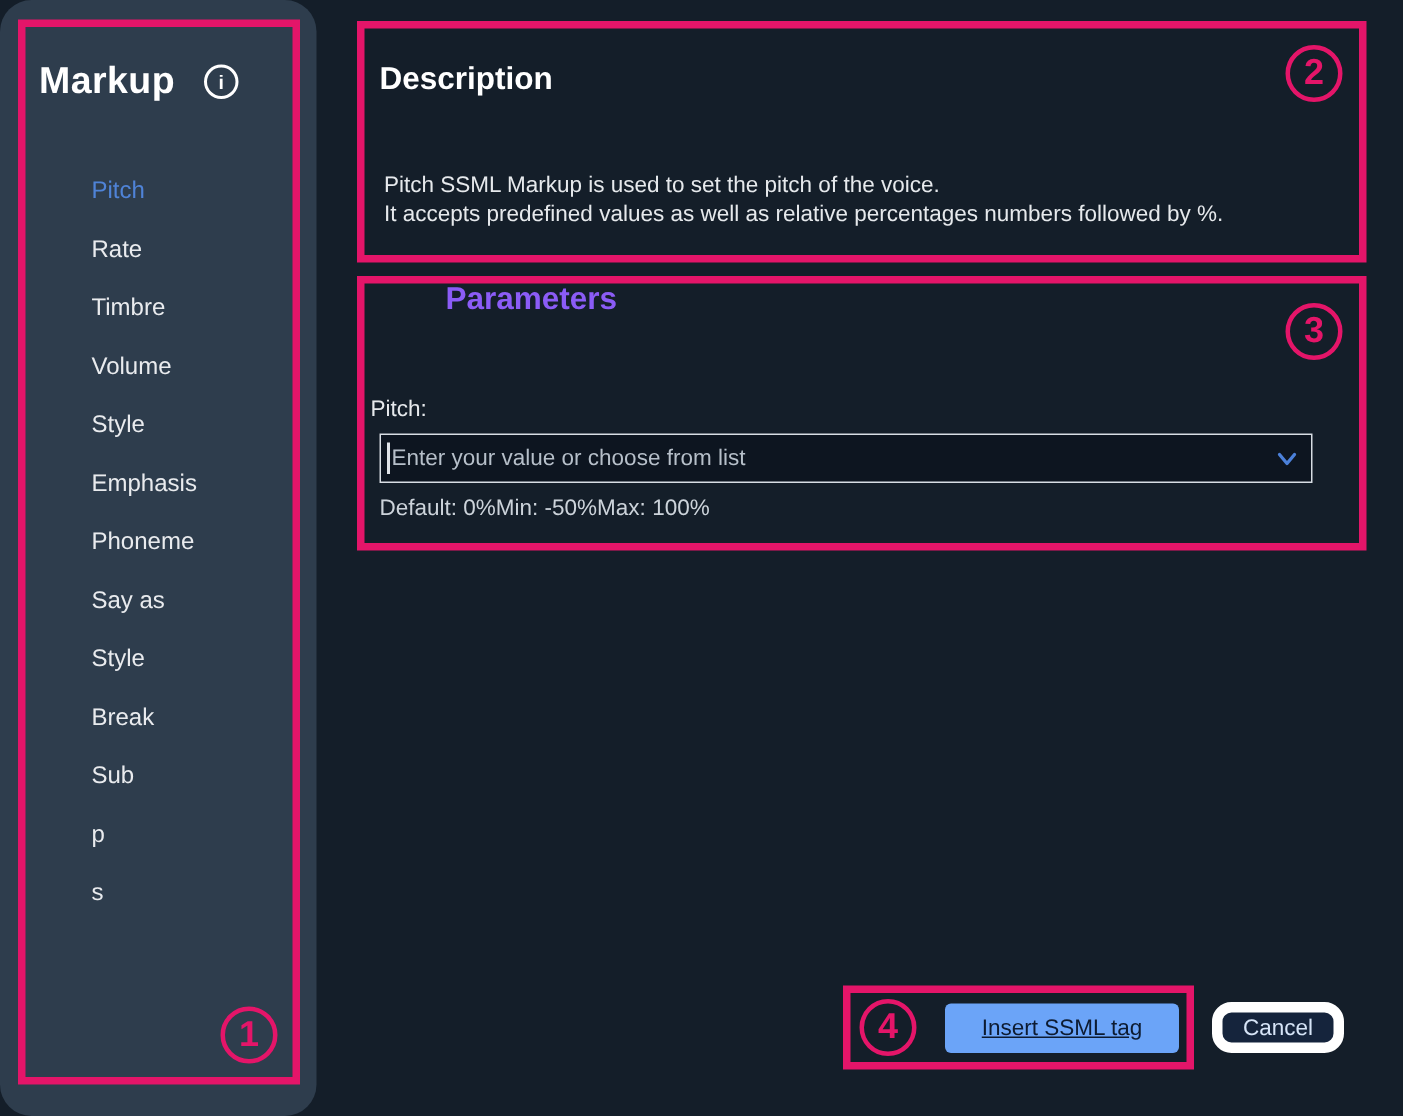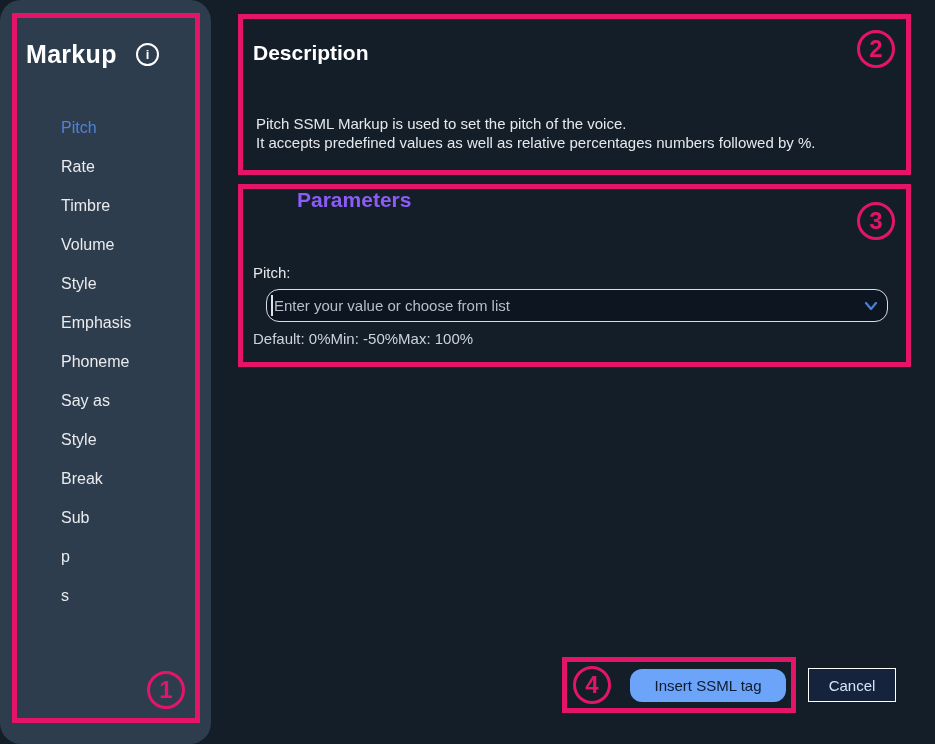--- a/index.html
+++ b/index.html
@@ -70,28 +70,28 @@
     position:absolute; left:256px; top:114px;
     font-size:15px; line-height:19px; color:#e6e9ec;
   }
 
   
   .params-title {
     position:absolute; left:258px; top:188px;
     font-size:21px; font-weight:bold; color:#8b5cf6;margin-left:39px;
   }
   .field-label {
-    position:absolute; left:253px; top:264px;
+    position:absolute; left:247px; top:264px;
     font-size:15px; color:#e6e9ec;
   }
   .combo {
-    position:absolute; left:266px; top:289px;
+    position:absolute; left:253px; top:289px;
     width:622px; height:33px;
     background:#0d1520;
-    border:1px solid #d8dee4; border-radius:13px;
+    border:1px solid #d8dee4; border-radius:0;
   }
   .combo input {
     position:absolute; left:0; top:0;
     width:100%; height:100%;
     background:transparent; border:none; outline:none;
     color:#e6e9ec; font-size:15px;
     font-family:"Liberation Sans", sans-serif;
     padding:0 28px 0 7px;
   }
   .combo input::placeholder { color:#b6bfc9; opacity:1; }
@@ -108,29 +108,30 @@
     position:absolute; left:253px; top:330px;
     width:622px; display:flex; justify-content:flex-start;
     font-size:15px; color:#ccd3da;
   }
 
   
   .insert-btn {
     position:absolute; left:630px; top:669px;
     width:156px; height:33px;
     background:#6ba4f8; color:#0d1b31;
-    border:none; border-radius:12px;
+    border:none; border-radius:4px;
     font-size:15px; font-family:"Liberation Sans", sans-serif;
     cursor:pointer;
+    text-decoration:underline;
   }
   .cancel-btn {
     position:absolute; left:808px; top:668px;
     width:88px; height:34px;
     background:#15243c; color:#d6e4f7;
-    border:1px solid #ffffff; border-radius:0;
+    border:7px solid #ffffff; border-radius:13px;
     font-size:15px; font-family:"Liberation Sans", sans-serif;
     cursor:pointer;
   }
 </style>
 </head>
 <body>
 
 <div class="sidebar">
   <div class="sidebar-title">Markup</div>
   <div class="info-icon">i</div>

